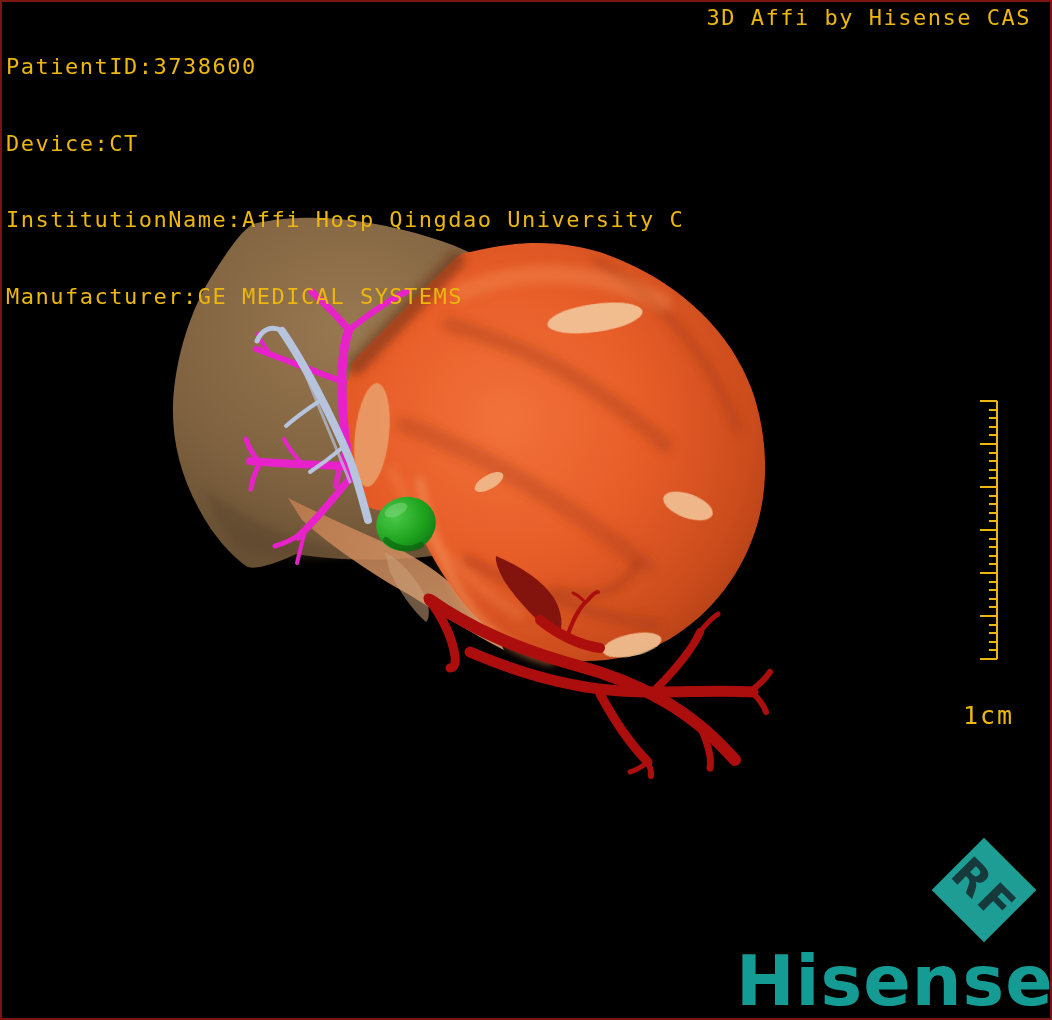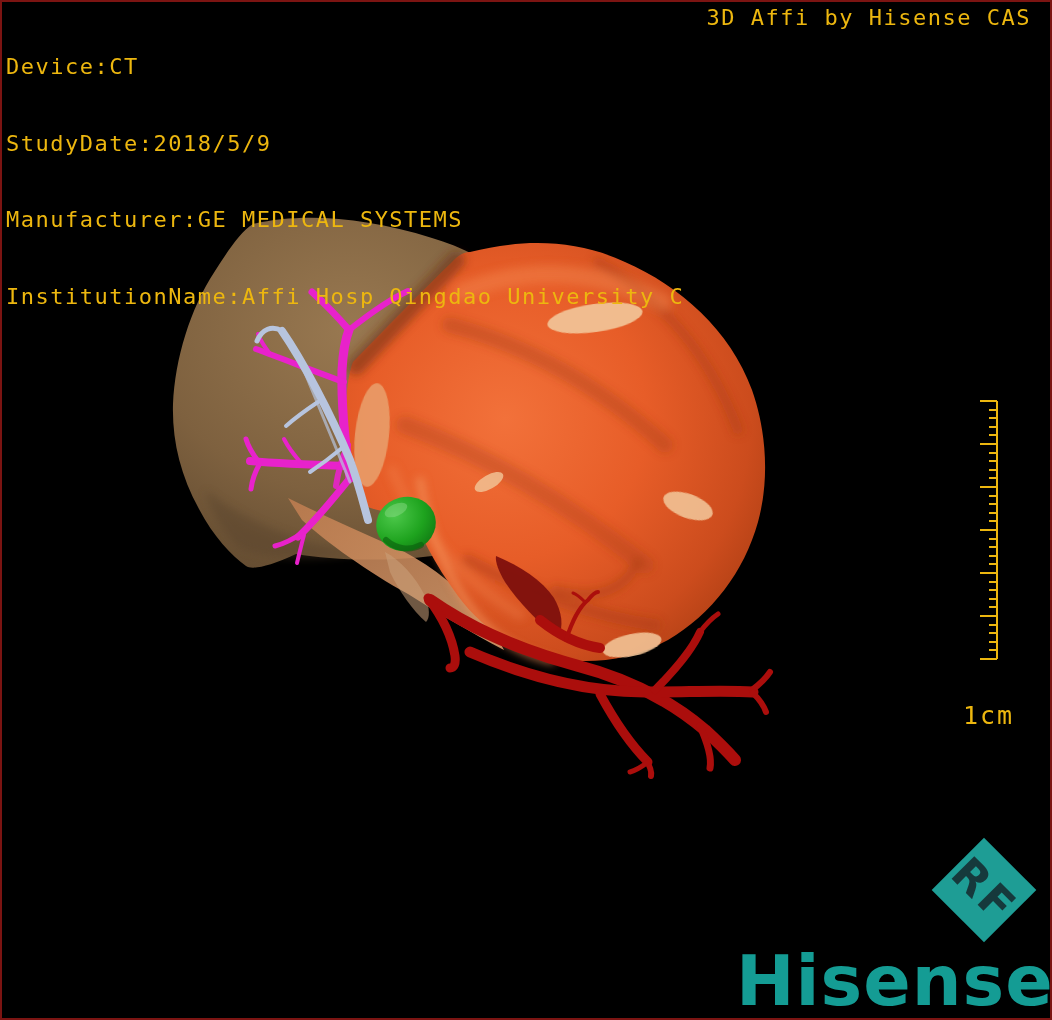--- a/index.html
+++ b/index.html
@@ -207,24 +207,24 @@
   </g>
 
   <g transform="translate(984,890) rotate(45)">
     <rect x="-37" y="-37" width="74" height="74" fill="#1e9d95"></rect>
     <text x="0" y="15" text-anchor="middle" font-family="DejaVu Sans, sans-serif" font-size="44" font-weight="bold" letter-spacing="3" fill="#16393c">RF</text>
   </g>
 </svg>
 </div>
 
 <div class="overlay hud" id="patient-info">
+  <div>PatientID:3738600</div>
   <div>Device:CT</div>
-  <div>StudyDate:2018/5/9</div>
+  <div>InstitutionName:Affi Hosp Qingdao University C</div>
   <div>Manufacturer:GE MEDICAL SYSTEMS</div>
-  <div>InstitutionName:Affi Hosp Qingdao University C</div>
 </div>
 
 <div class="overlay hud" id="scene-title">3D Affi by Hisense CAS</div>
 
 <div class="overlay" id="volumes">
   <div>
     
     
   </div>
   

